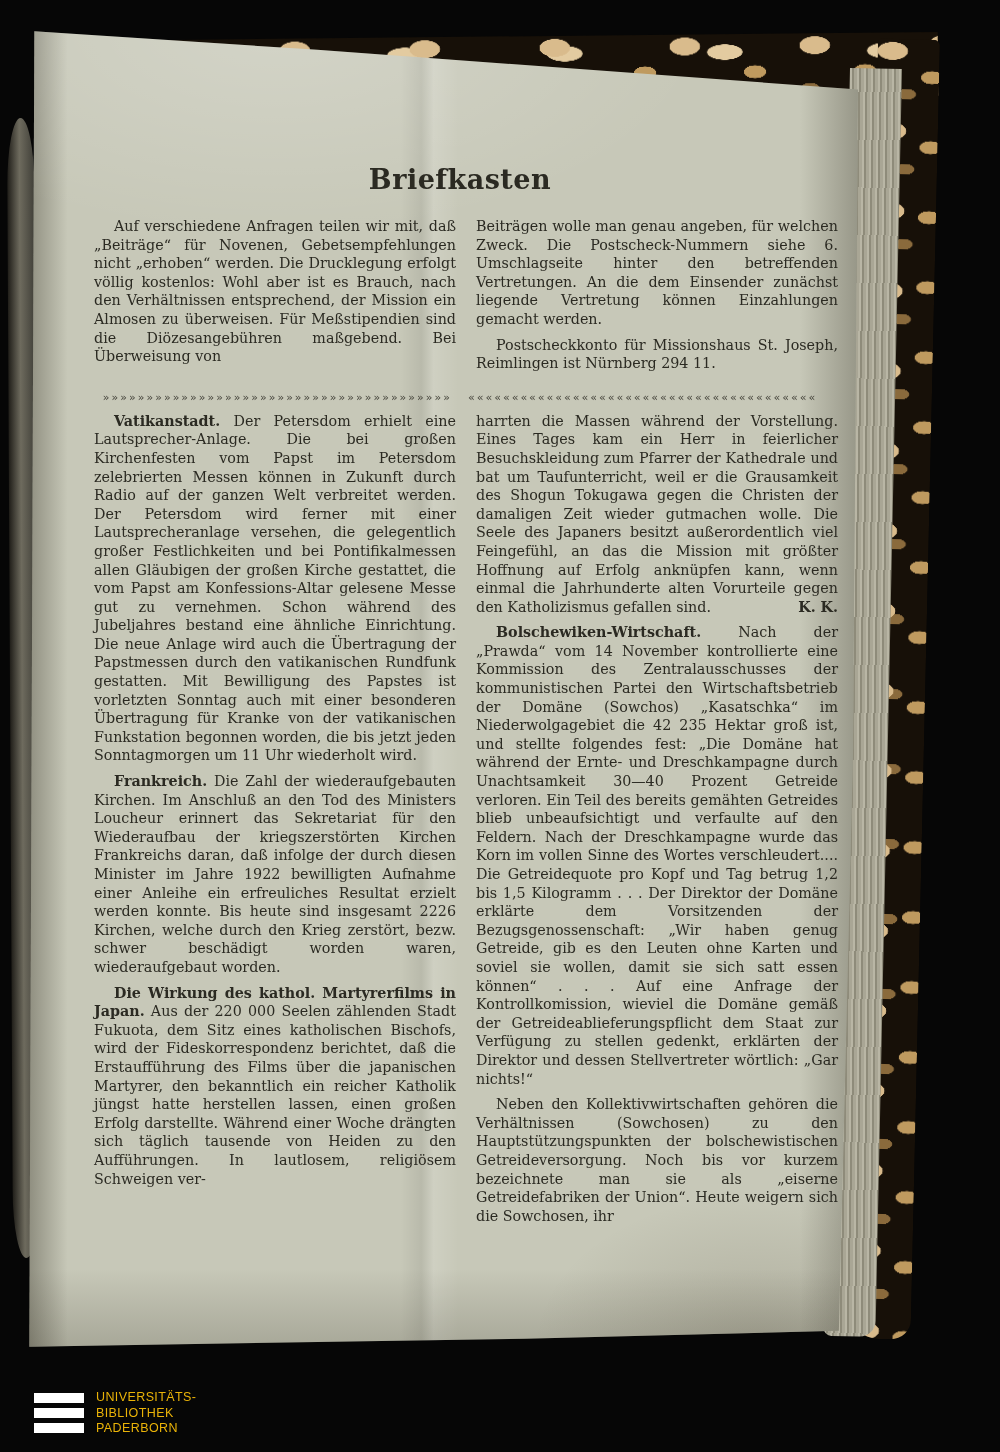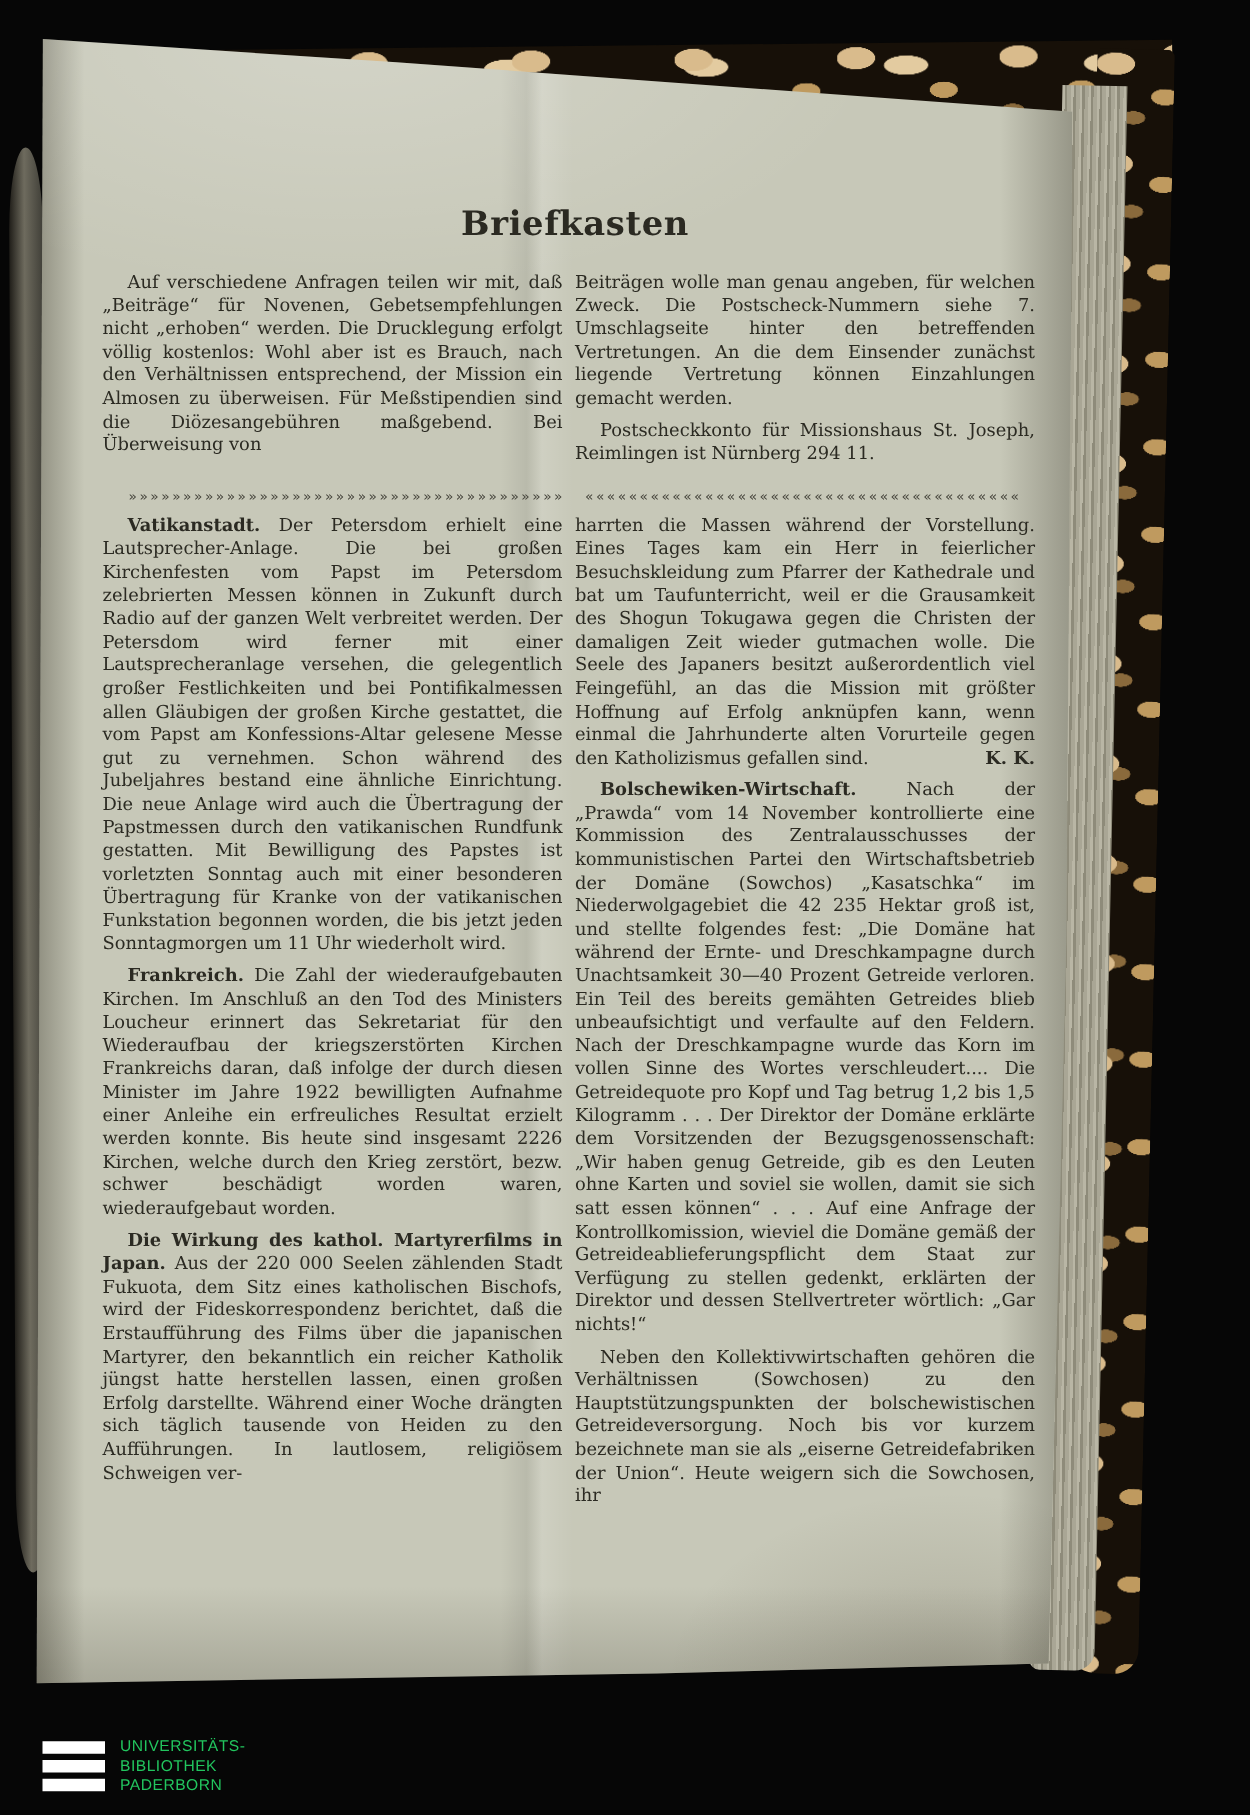--- a/index.html
+++ b/index.html
@@ -45,33 +45,33 @@
       linear-gradient(0deg, rgba(40,36,24,.20), rgba(40,36,24,0) 6%),
       linear-gradient(90deg, rgba(0,0,0,0) 45%, rgba(0,0,0,.07) 47.5%, rgba(255,255,255,.14) 49%, rgba(0,0,0,0) 52%),
       radial-gradient(ellipse 320px 220px at 88% 100%, rgba(60,50,30,.18), rgba(60,50,30,0) 70%);
     clip-path:polygon(1% 0.4%, 35% 1.8%, 100% 4.8%, 99.4% 55%, 97.7% 98.7%, 60% 99.3%, 0.4% 99.9%);
   }
 
   
   .content{position:absolute;left:56px;top:138px;width:756px;color:#2b2a22;}
   .brief-title{font-size:27px;font-weight:bold;text-align:center;margin:0 0 22px;letter-spacing:.5px;}
   .welt-title{font-size:25px;font-weight:bold;text-align:center;margin:8px 0 18px;letter-spacing:.5px;}
-  .cols{display:flex;gap:10px;}
+  .cols{display:flex;gap:20px;margin-left:12px;}
   .col{width:368px;font-size:14.3px;line-height:18.6px;text-align:justify;}
   .body-p{margin:0;text-indent:1.4em;}
   .body-p.noindent{text-indent:0;}
   .body-p + .body-p{margin-top:7px;}
   .lead{font-weight:bold;}
   .sig{float:right;font-weight:bold;margin-left:1.5em;}
   .divider{margin:18px 0 8px;display:flex;justify-content:center;gap:16px;
     font-size:11px;letter-spacing:2px;color:#45443b;white-space:nowrap;overflow:hidden;
     font-family:"DejaVu Sans",sans-serif;}
 
   
-  .logo{position:absolute;left:34px;top:1390px;display:flex;gap:12px;align-items:center;color:#22c55e;
+  .logo{position:absolute;left:34px;top:1390px;display:flex;gap:12px;align-items:center;color:#eab308;
     font-family:"Liberation Sans", sans-serif;}
   .logo-icon{display:flex;flex-direction:column;gap:5px;}
   .logo-icon .bar{width:50px;height:10px;background:#ffffff;}
   .logo-text{font-size:12.5px;line-height:15.5px;letter-spacing:.4px;}
 </style>
 </head>
 <body>
 
 <div class="left-sliver"></div>
 <div class="top-marble marble"></div>
@@ -81,21 +81,21 @@
 <div class="page">
   <div class="content">
 
     <h1 class="brief-title">Briefkasten</h1>
 
     <div class="cols">
       <div class="col">
         <p class="body-p">Auf verschiedene Anfragen teilen wir mit, daß „Beiträge“ für Novenen, Gebetsempfehlungen nicht „erhoben“ werden. Die Drucklegung erfolgt völlig kostenlos: Wohl aber ist es Brauch, nach den Verhältnissen entsprechend, der Mission ein Almosen zu überweisen. Für Meßstipendien sind die Diözesangebühren maßgebend. Bei Überweisung von</p>
       </div>
       <div class="col">
-        <p class="body-p noindent">Beiträgen wolle man genau angeben, für welchen Zweck. Die Postscheck-Nummern siehe 7. Umschlagseite hinter den betreffenden Vertretungen. An die dem Einsender zunächst liegende Vertretung können Einzahlungen gemacht werden.</p>
+        <p class="body-p noindent">Beiträgen wolle man genau angeben, für welchen Zweck. Die Postscheck-Nummern siehe 6. Umschlagseite hinter den betreffenden Vertretungen. An die dem Einsender zunächst liegende Vertretung können Einzahlungen gemacht werden.</p>
         <p class="body-p">Postscheckkonto für Missionshaus St. Joseph, Reimlingen ist Nürnberg 294 11.</p>
       </div>
     </div>
 
     <div class="divider">
       <span>»»»»»»»»»»»»»»»»»»»»»»»»»»»»»»»»»»»»»»»»</span>
         <span>««««««««««««««««««««««««««««««««««««««««</span>
     </div>
 
 

